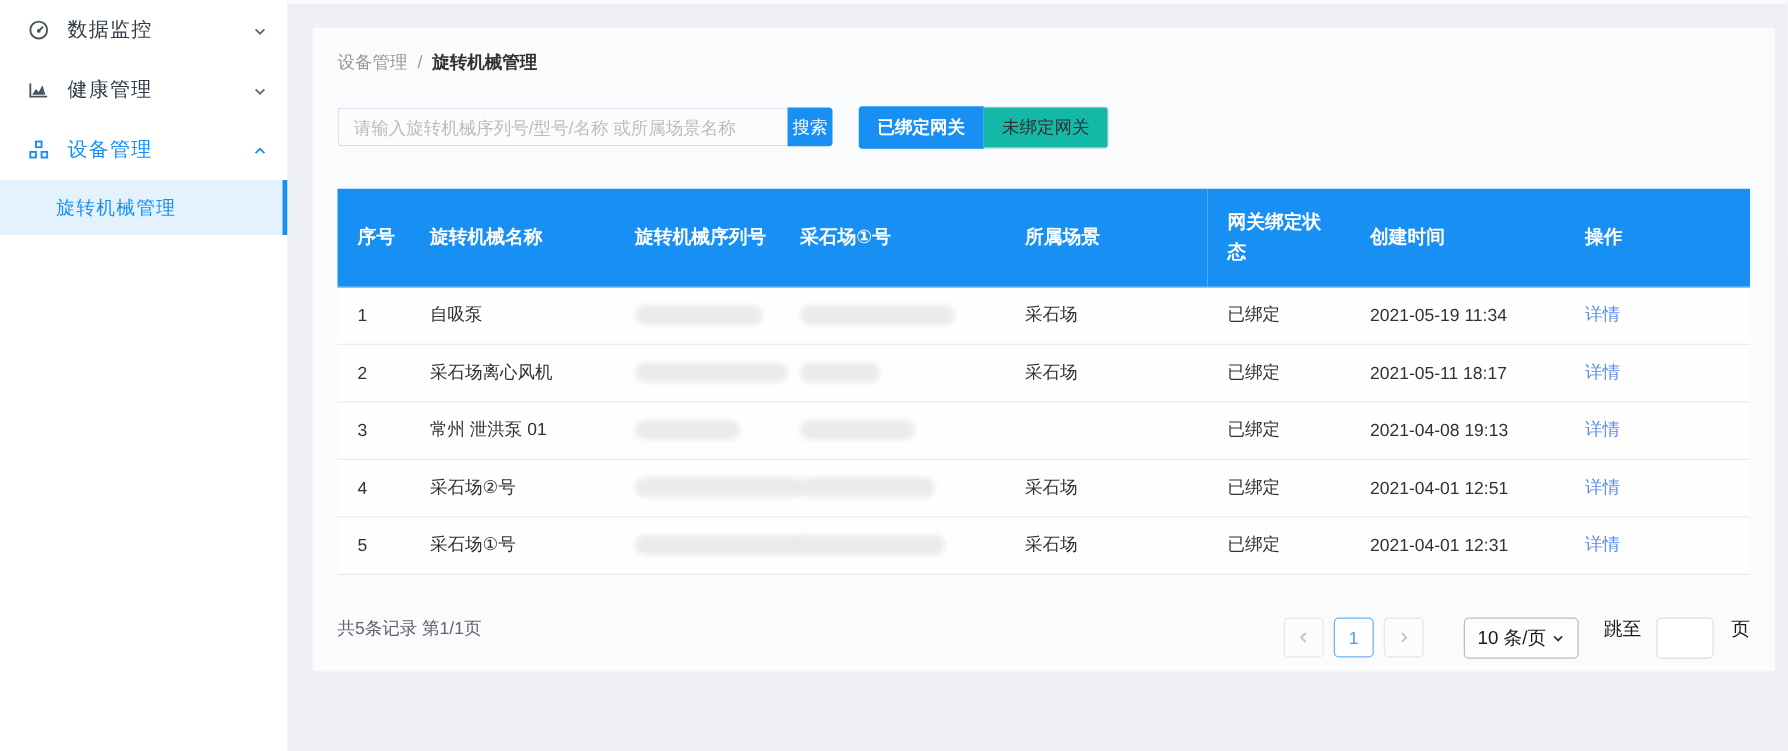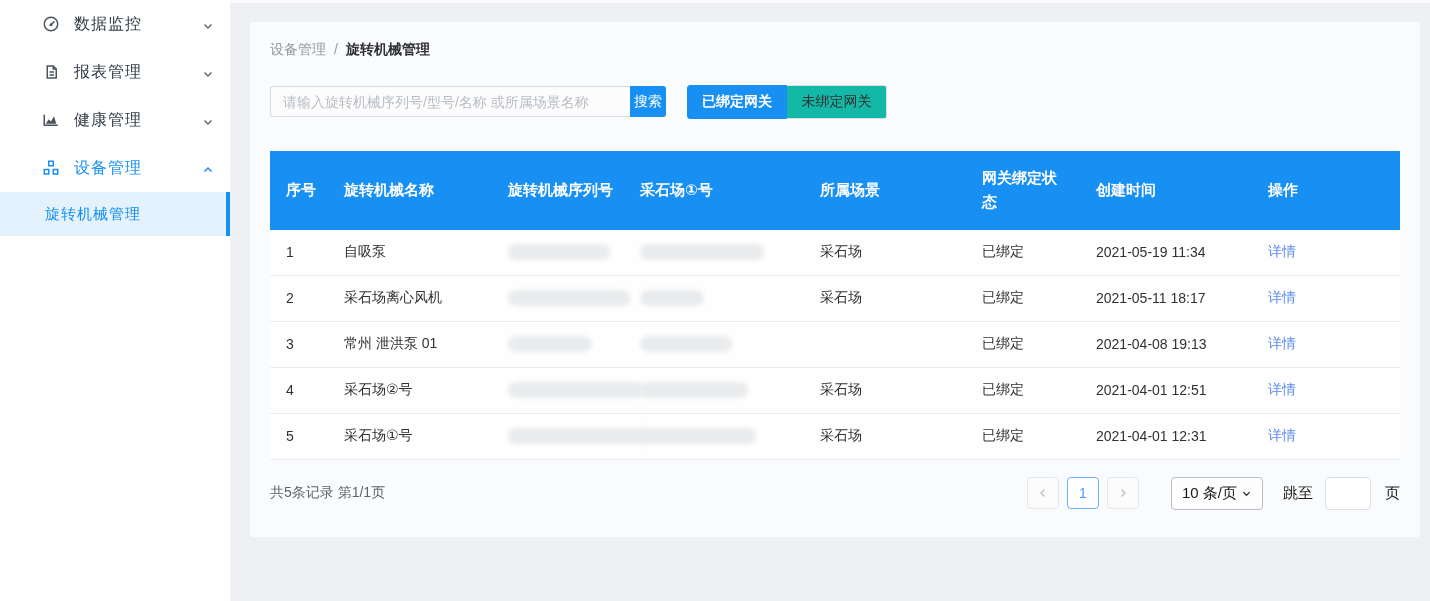--- a/index.html
+++ b/index.html
@@ -3,21 +3,21 @@
 <meta charset="utf-8">
 <style>
   * { margin:0; padding:0; box-sizing:border-box; }
   html,body { width:1430px; height:601px; overflow:hidden;
     font-family:"Liberation Sans","DejaVu Sans",sans-serif; }
   body { display:flex; background:#eef0f4; }
 
   
   .sidebar { width:230px; min-width:230px; height:601px; background:#ffffff; padding-top:0; }
   .side-item { height:48px; display:flex; align-items:center; padding:0 16px 0 22px;
-    color:#303a45; cursor:pointer;margin-left:20px; }
+    color:#303a45; cursor:pointer; }
   .side-item .mi { width:18px; height:18px; margin-right:14px; color:#4a545e; flex:0 0 18px; }
   .side-item .lbl { font-size:16px; letter-spacing:1px; flex:1; }
   .side-item .chev { width:12px; height:12px; color:#606a74; }
   .side-item.active { color:#1890f3; }
   .side-item.active .mi { color:#1890f3; }
   .side-item.active .chev { color:#1890f3; }
   .sub-item { height:44px; display:flex; align-items:center; padding-left:45px;
     background:#e3f2fd; color:#1890f3; font-size:15px; letter-spacing:1px;
     border-right:4px solid #1890f3; cursor:pointer; }
 
@@ -51,21 +51,21 @@
   col.c5{width:162px} col.c6{width:114px} col.c7{width:172px} col.c8{width:148px}
   thead th { background:#1890f3; color:#fff; font-size:15px; font-weight:bold; text-align:left;
     height:78px; padding:0 10px 0 16px; line-height:24px; word-break:break-all; }
   tbody td { background:#fefefe; height:46px; font-size:14px; color:#303133;
     padding:0 10px 0 16px; border-bottom:1px solid #e9ecf1; }
   tbody tr:first-child td { border-top:1px solid #1890f3; }
   .redact { height:16px; border-radius:8px; background:#e9ebed; filter:blur(2px); }
   .link { color:#5a8cee; text-decoration:none; font-size:14px; cursor:pointer; }
 
   
-  .pager { margin:17px 20px 0 20px; display:flex; align-items:center; font-size:14px; color:#5f6368; }
+  .pager { margin:34px 20px 0 20px; display:flex; align-items:flex-start; font-size:14px; color:#5f6368; }
   .pager-summary { flex:1; }
   .pg-btn { width:32px; height:32px; border:1px solid #e3e6ea; border-radius:4px; background:#fcfcfd;
     display:flex; align-items:center; justify-content:center; color:#c0c4cc; margin-left:8px; cursor:pointer; }
   .pg-btn svg { width:12px; height:12px; }
   .pg-page { width:32px; height:32px; border:1px solid #6db2f5; border-radius:4px; background:#fff;
     display:flex; align-items:center; justify-content:center; color:#409eff; font-size:14px; margin-left:8px; cursor:pointer; }
   .pg-size { height:33px; border:1px solid #b9bdc5; border-radius:4px; background:#fdfdfe;
     display:flex; align-items:center; justify-content:center; padding:0 10px; margin-left:32px;
     font-size:15px; color:#1a1a1a; cursor:pointer; gap:4px; }
   .pg-size svg { width:11px; height:11px; color:#333; }
@@ -86,33 +86,20 @@
           <path d="M12 13 L16.5 8.5"></path>
           <circle cx="12" cy="13" r="1" fill="currentColor"></circle>
       </svg></span>
     <span class="lbl">数据监控</span>
     <span class="chev">
       <svg viewBox="0 0 24 24" fill="none" stroke="currentColor" stroke-width="3" width="12" height="12">
           <polyline points="5 9 12 16 19 9"></polyline>
         </svg></span>
   </div>
 
-  <div class="side-item">
-    <span class="mi">
-      <svg viewBox="0 0 24 24" fill="none" stroke="currentColor" stroke-width="2" width="18" height="18">
-        <path d="M7 4 h8 l4 4 v12 h-12 z"></path>
-          <path d="M15 4 v4 h4"></path>
-          <path d="M10 12 h6 M10 16 h6"></path>
-      </svg></span>
-    <span class="lbl">报表管理</span>
-    <span class="chev">
-      <svg viewBox="0 0 24 24" fill="none" stroke="currentColor" stroke-width="3" width="12" height="12">
-          <polyline points="5 9 12 16 19 9"></polyline>
-        </svg></span>
-  </div>
 
   <div class="side-item">
     <span class="mi">
       <svg viewBox="0 0 24 24" fill="none" stroke="currentColor" stroke-width="2" width="18" height="18">
         <path d="M3 5 v14 h18"></path>
           <path d="M5 17 l4 -6 l3 3 l4 -7 l3 10 z" fill="currentColor" stroke="none"></path>
       </svg></span>
     <span class="lbl">健康管理</span>
     <span class="chev">
       <svg viewBox="0 0 24 24" fill="none" stroke="currentColor" stroke-width="3" width="12" height="12">

